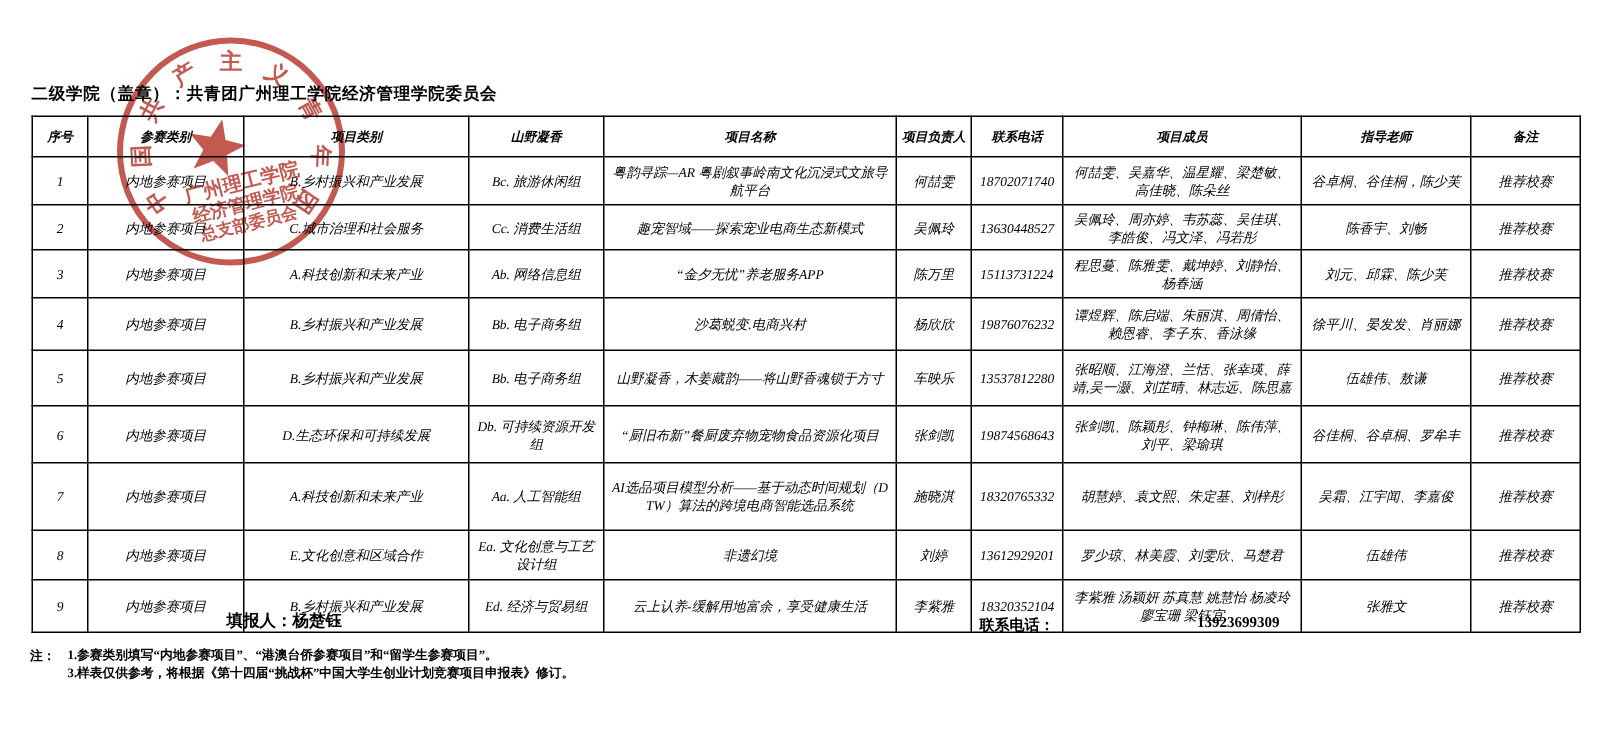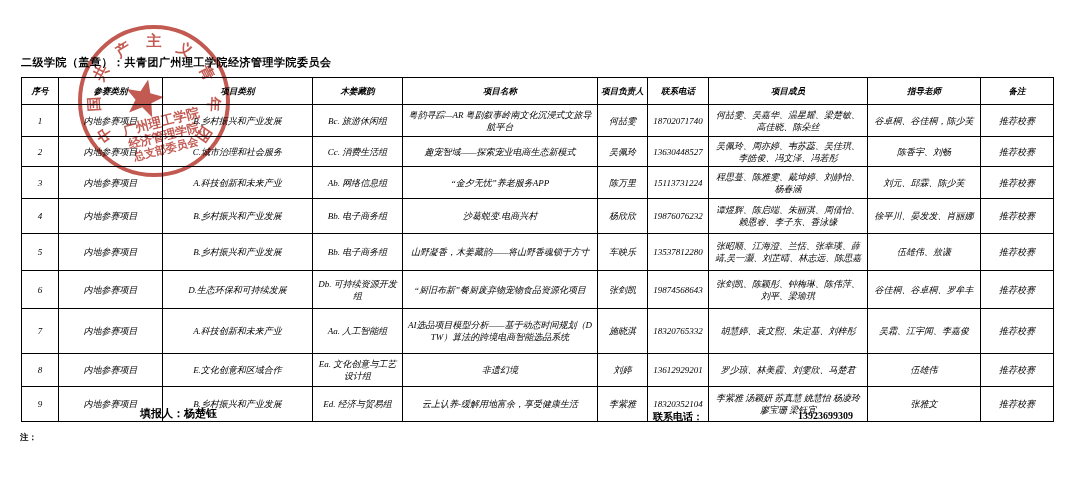--- a/index.html
+++ b/index.html
@@ -23,21 +23,21 @@
   table.main th,table.main td{
     border:1px solid #000;vertical-align:middle;text-align:center;
     font-size:9px;line-height:12px;padding:1px 3px;word-break:break-all;
     font-family:"Liberation Serif","DejaVu Serif",serif;
   }
   table.main th{font-weight:bold;font-size:8.5px;padding:1px 0;height:24px;}
   td.cell-name,td.cell-members{text-align:left;}
   td.cell-phone{font-size:8.5px;padding:1px 1px;}
   .r1 td{height:29px}.r2 td{height:27px}.r3 td{height:29px}.r4 td{height:32px}
   .r5 td{height:34px}.r6 td{height:35px}.r7 td{height:42px}.r8 td{height:30px}.r9 td{height:32px}
-  .footer-filler{position:absolute;left:140px;top:406px;font-size:11px;font-weight:bold;}
+  .footer-filler{position:absolute;left:151px;top:406px;font-size:11px;font-weight:bold;}
   .footer-phone-label{position:absolute;left:653px;top:410px;font-size:10px;font-weight:bold;}
   .footer-phone-number{position:absolute;left:798px;top:410px;font-size:10px;font-weight:bold;}
   .notes{position:absolute;left:20px;top:431px;width:1045px;font-size:8.5px;font-weight:bold;line-height:11.5px;}
   .notes-label{position:absolute;left:0;top:1px;}
   .notes-items{margin-left:25px;}
   .note-line{white-space:nowrap;}
 </style>
 </head>
 <body>
 
@@ -77,21 +77,21 @@
         <col style="width:61px">
         <col style="width:159px">
       <col style="width:113px">
         <col style="width:73px">
     </colgroup>
     <thead>
       <tr>
         <th>序号</th>
         <th>参赛类别</th>
         <th>项目类别</th>
-        <th>木姜藏韵</th>
+        <th>山野凝香</th>
         <th>项目名称</th>
         <th>项目负责人</th>
         <th>联系电话</th>
         <th>项目成员</th>
         <th>指导老师</th>
         <th>备注</th>
       </tr>
     </thead>
     <tbody>
         <tr class="r1">
@@ -205,16 +205,18 @@
       </tbody>
   </table>
 
   <div class="footer-filler">填报人：杨楚钰</div>
   <div class="footer-phone-label">联系电话：</div>
   <div class="footer-phone-number">13923699309</div>
 
   <div class="notes">
     <span class="notes-label">注：</span>
     <div class="notes-items">
+      <div class="note-line">1.参赛类别填写“内地参赛项目”、“港澳台侨参赛项目”和“留学生参赛项目”。</div>
+      <div class="note-line">3.样表仅供参考，将根据《第十四届“挑战杯”中国大学生创业计划竞赛项目申报表》修订。</div>
     </div>
   </div>
 
 </div>
 
 </body></html>

